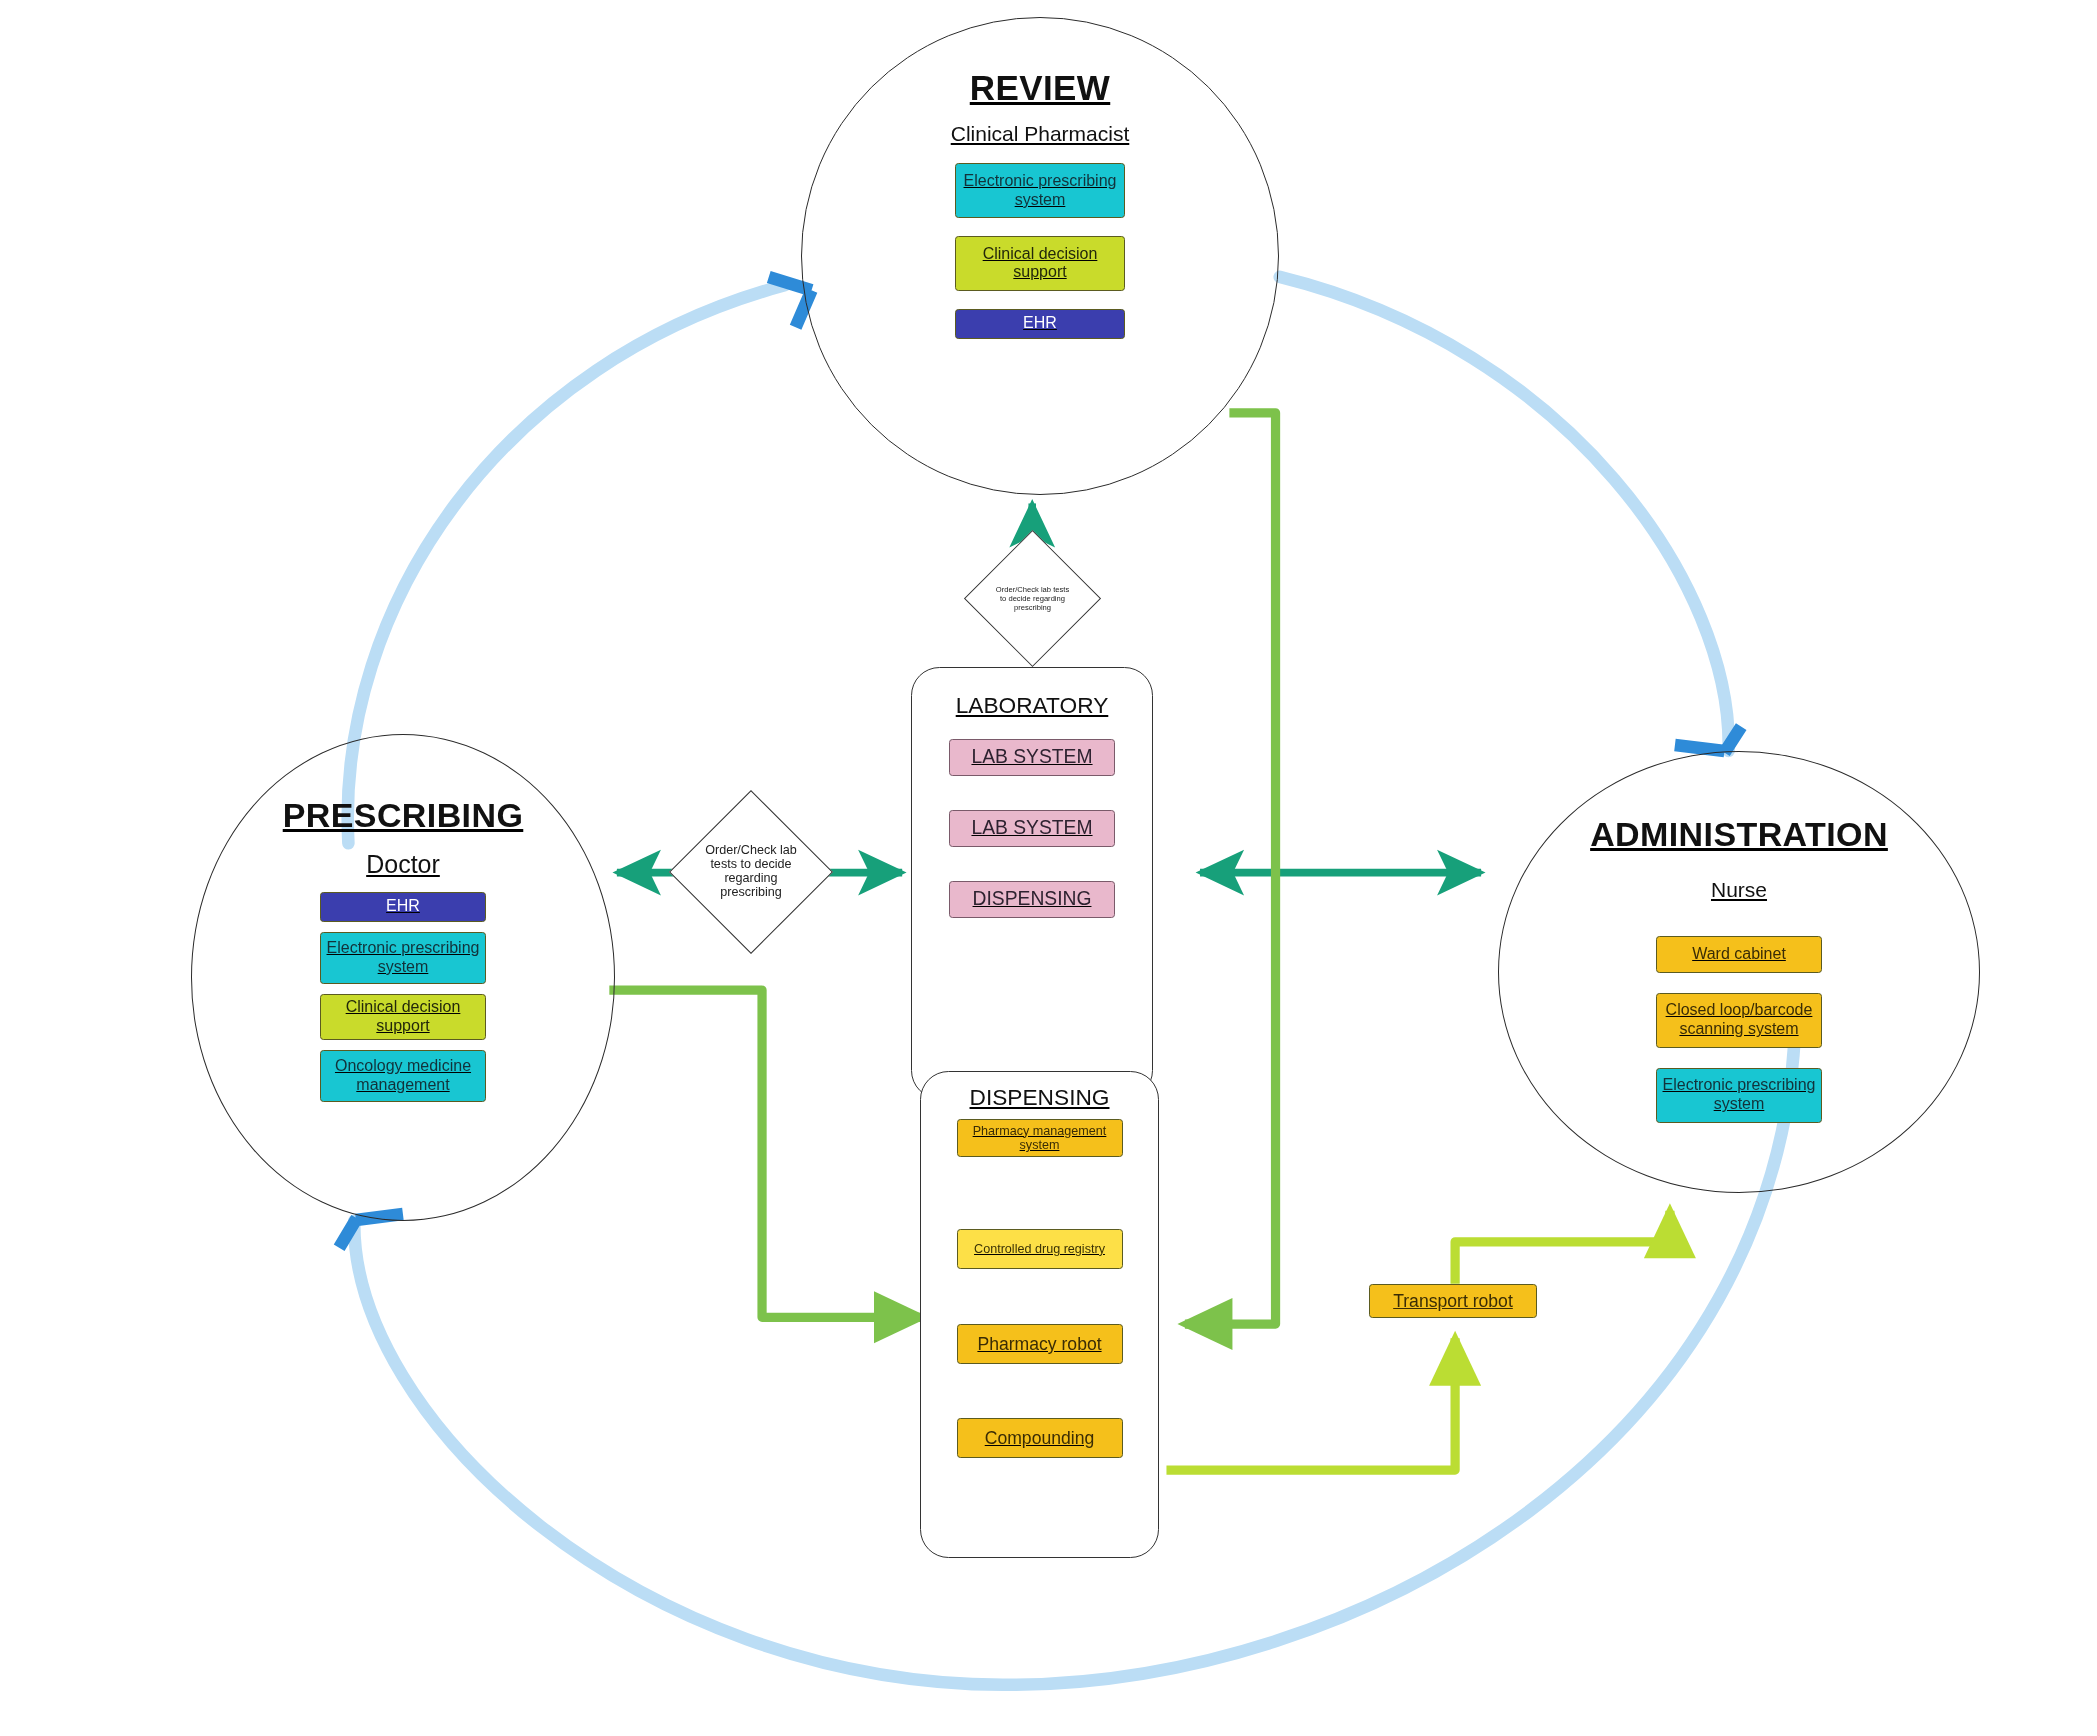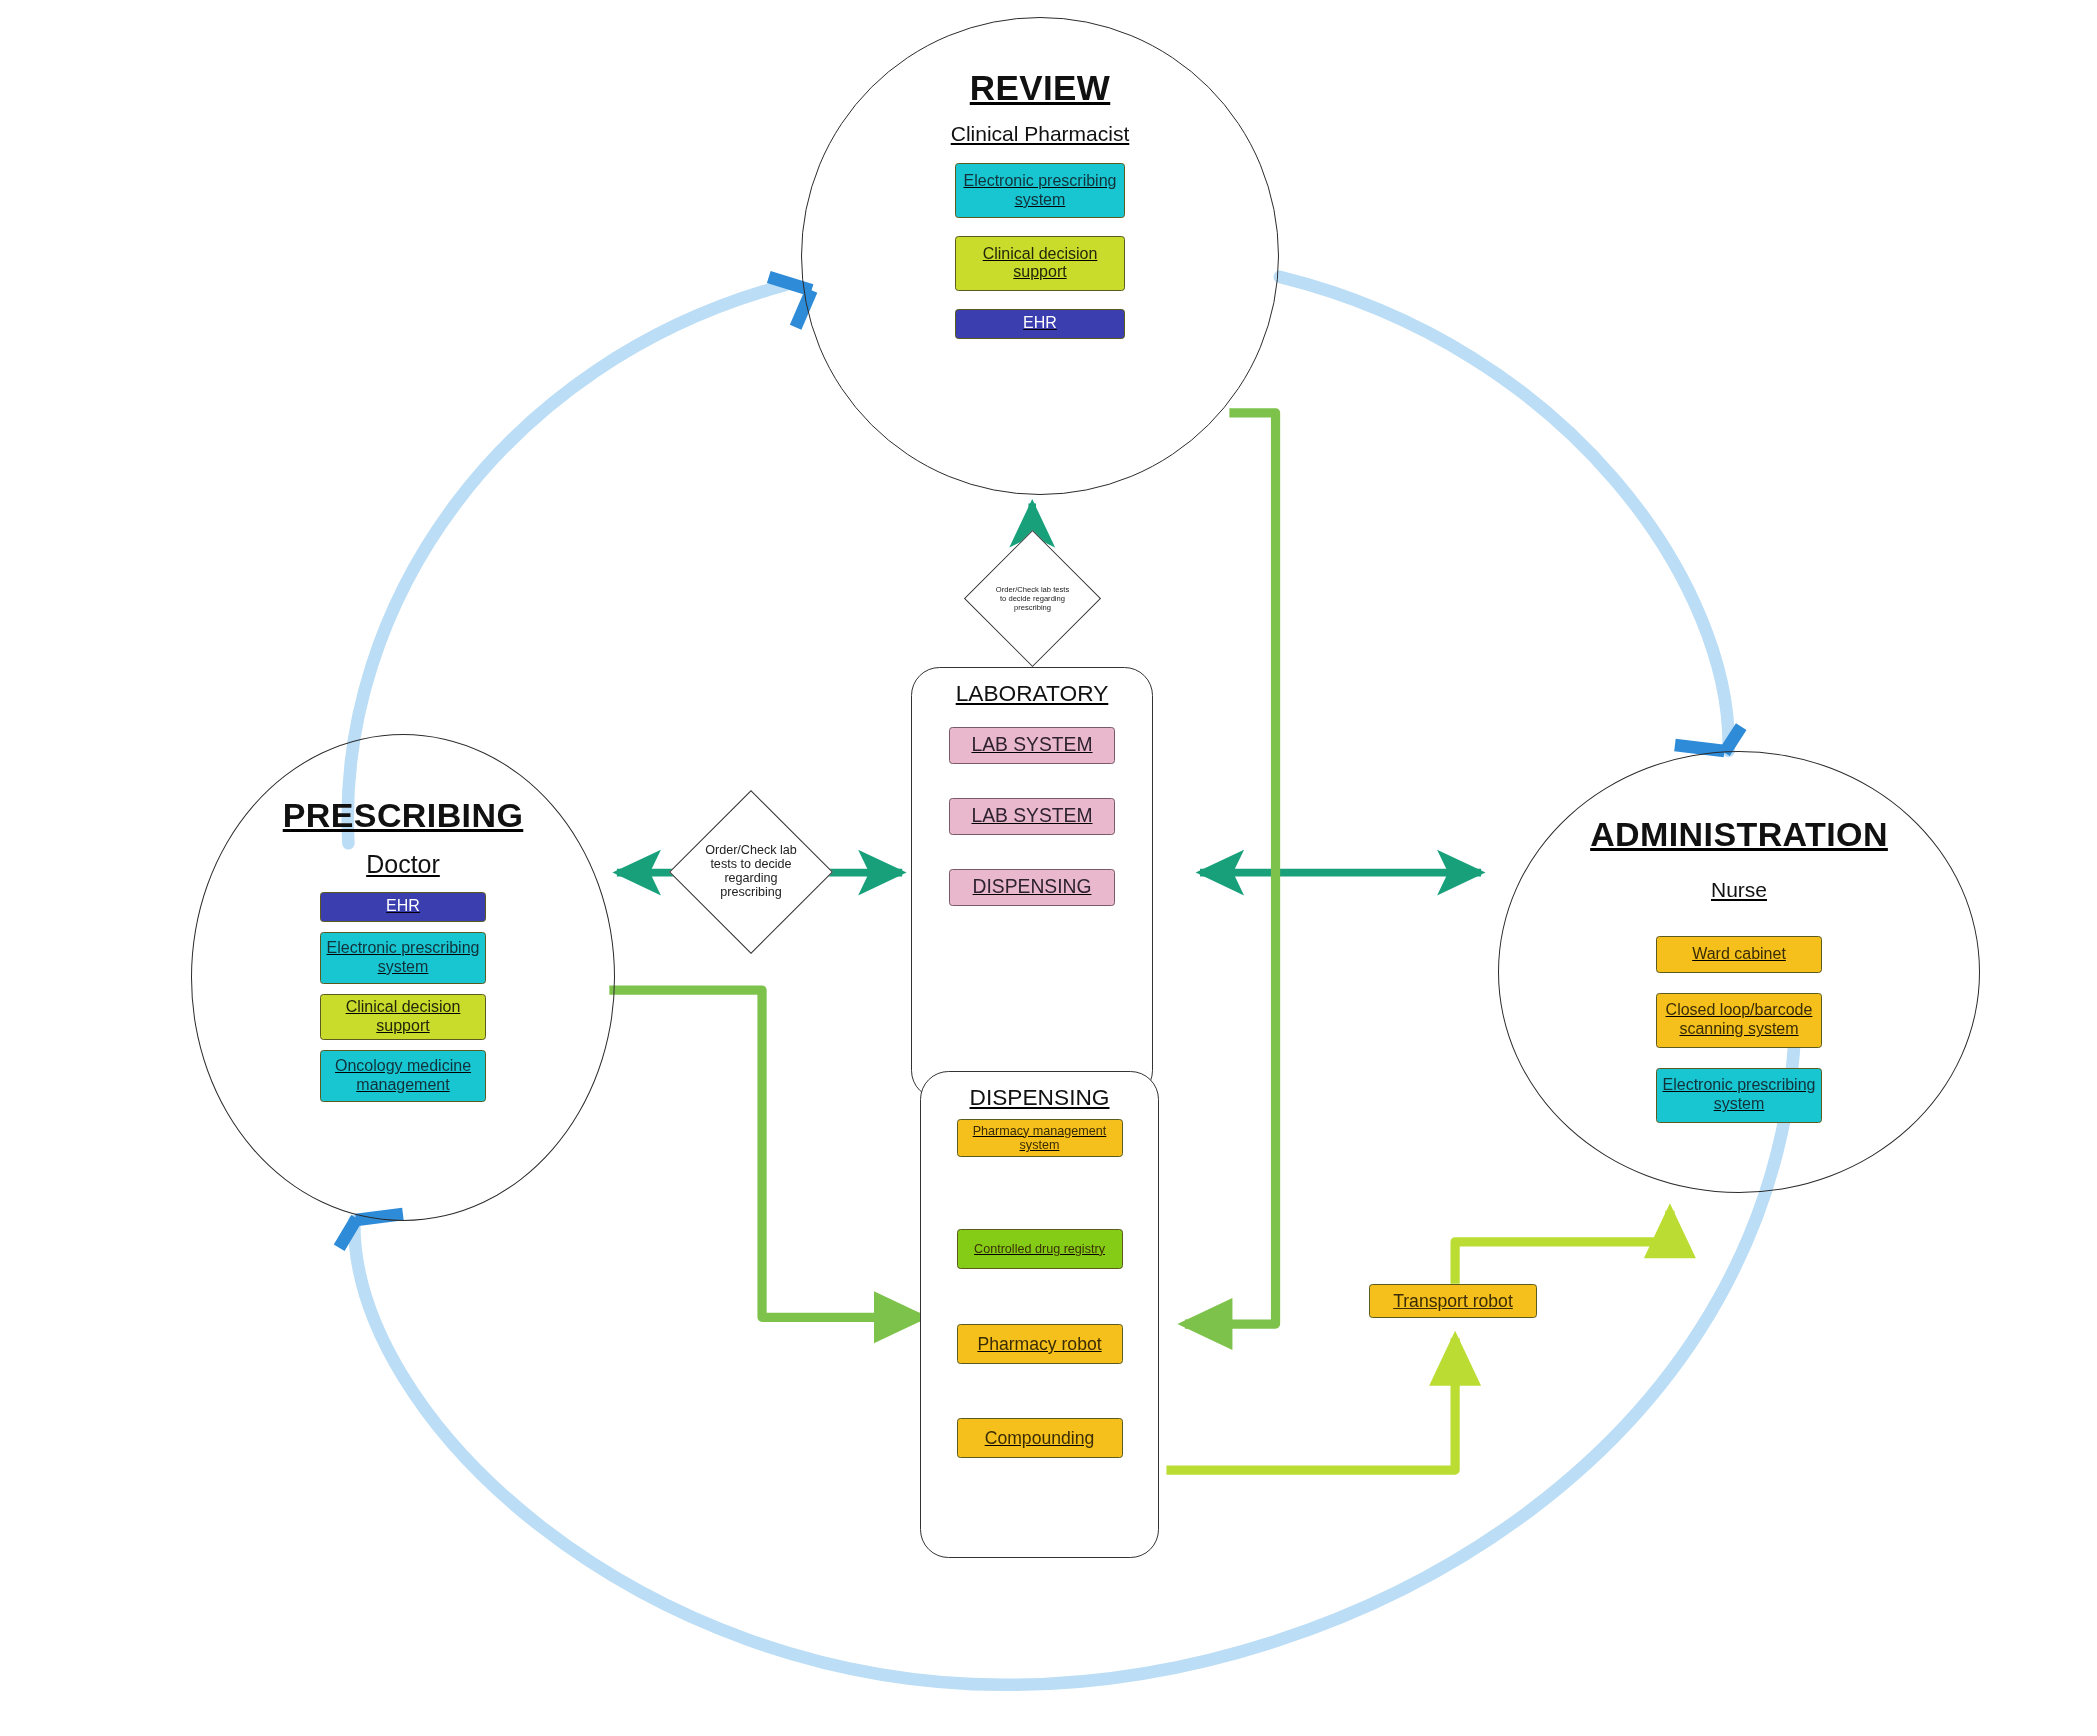--- a/index.html
+++ b/index.html
@@ -152,39 +152,39 @@
       </div>
       <div class="chip" style="width:166px;height:55px;background:#F5C01B;color:#3a2c05;font-size:16px;margin-top:20px;">
         <span>Closed loop/barcode scanning system</span>
       </div>
       <div class="chip" style="width:166px;height:55px;background:#18C6D2;color:#12323a;font-size:16px;margin-top:20px;">
         <span>Electronic prescribing system</span>
       </div>
     </div>
   </div>
 
-  <div class="node panel" style="left:911px;top:667px;width:242px;height:432px;padding-top:12px;">
+  <div class="node panel" style="left:911px;top:667px;width:242px;height:432px;padding-top:24px;">
     <div class="ptitle" style="font-size:22.7px;">LABORATORY</div>
     <div class="chip" style="width:166px;height:37px;background:#E9B8CC;color:#2e2230;font-size:19.3px;margin-top:20px;border-color:#7a5a6a;">
       <span>LAB SYSTEM</span>
     </div>
     <div class="chip" style="width:166px;height:37px;background:#E9B8CC;color:#2e2230;font-size:19.3px;margin-top:34px;border-color:#7a5a6a;">
       <span>LAB SYSTEM</span>
     </div>
     <div class="chip" style="width:166px;height:37px;background:#E9B8CC;color:#2e2230;font-size:19.3px;margin-top:34px;border-color:#7a5a6a;">
       <span>DISPENSING</span>
     </div>
   </div>
 
   <div class="node panel" style="left:920px;top:1071px;width:239px;height:487px;padding-top:12px;">
     <div class="ptitle" style="font-size:22.7px;">DISPENSING</div>
     <div class="chip" style="width:166px;height:38px;background:#F5C01B;color:#3a2c05;font-size:12.6px;margin-top:8.4px;">
       <span>Pharmacy management system</span>
     </div>
-    <div class="chip" style="width:166px;height:40px;background:#84cc16;color:#3a3205;font-size:12.6px;margin-top:72px;">
+    <div class="chip" style="width:166px;height:40px;background:#fde047;color:#3a3205;font-size:12.6px;margin-top:72px;">
       <span>Controlled drug registry</span>
     </div>
     <div class="chip" style="width:166px;height:40px;background:#F5C01B;color:#3a2c05;font-size:17.6px;margin-top:55px;">
       <span>Pharmacy robot</span>
     </div>
     <div class="chip" style="width:166px;height:40px;background:#F5C01B;color:#3a2c05;font-size:17.6px;margin-top:54px;">
       <span>Compounding</span>
     </div>
   </div>
 

